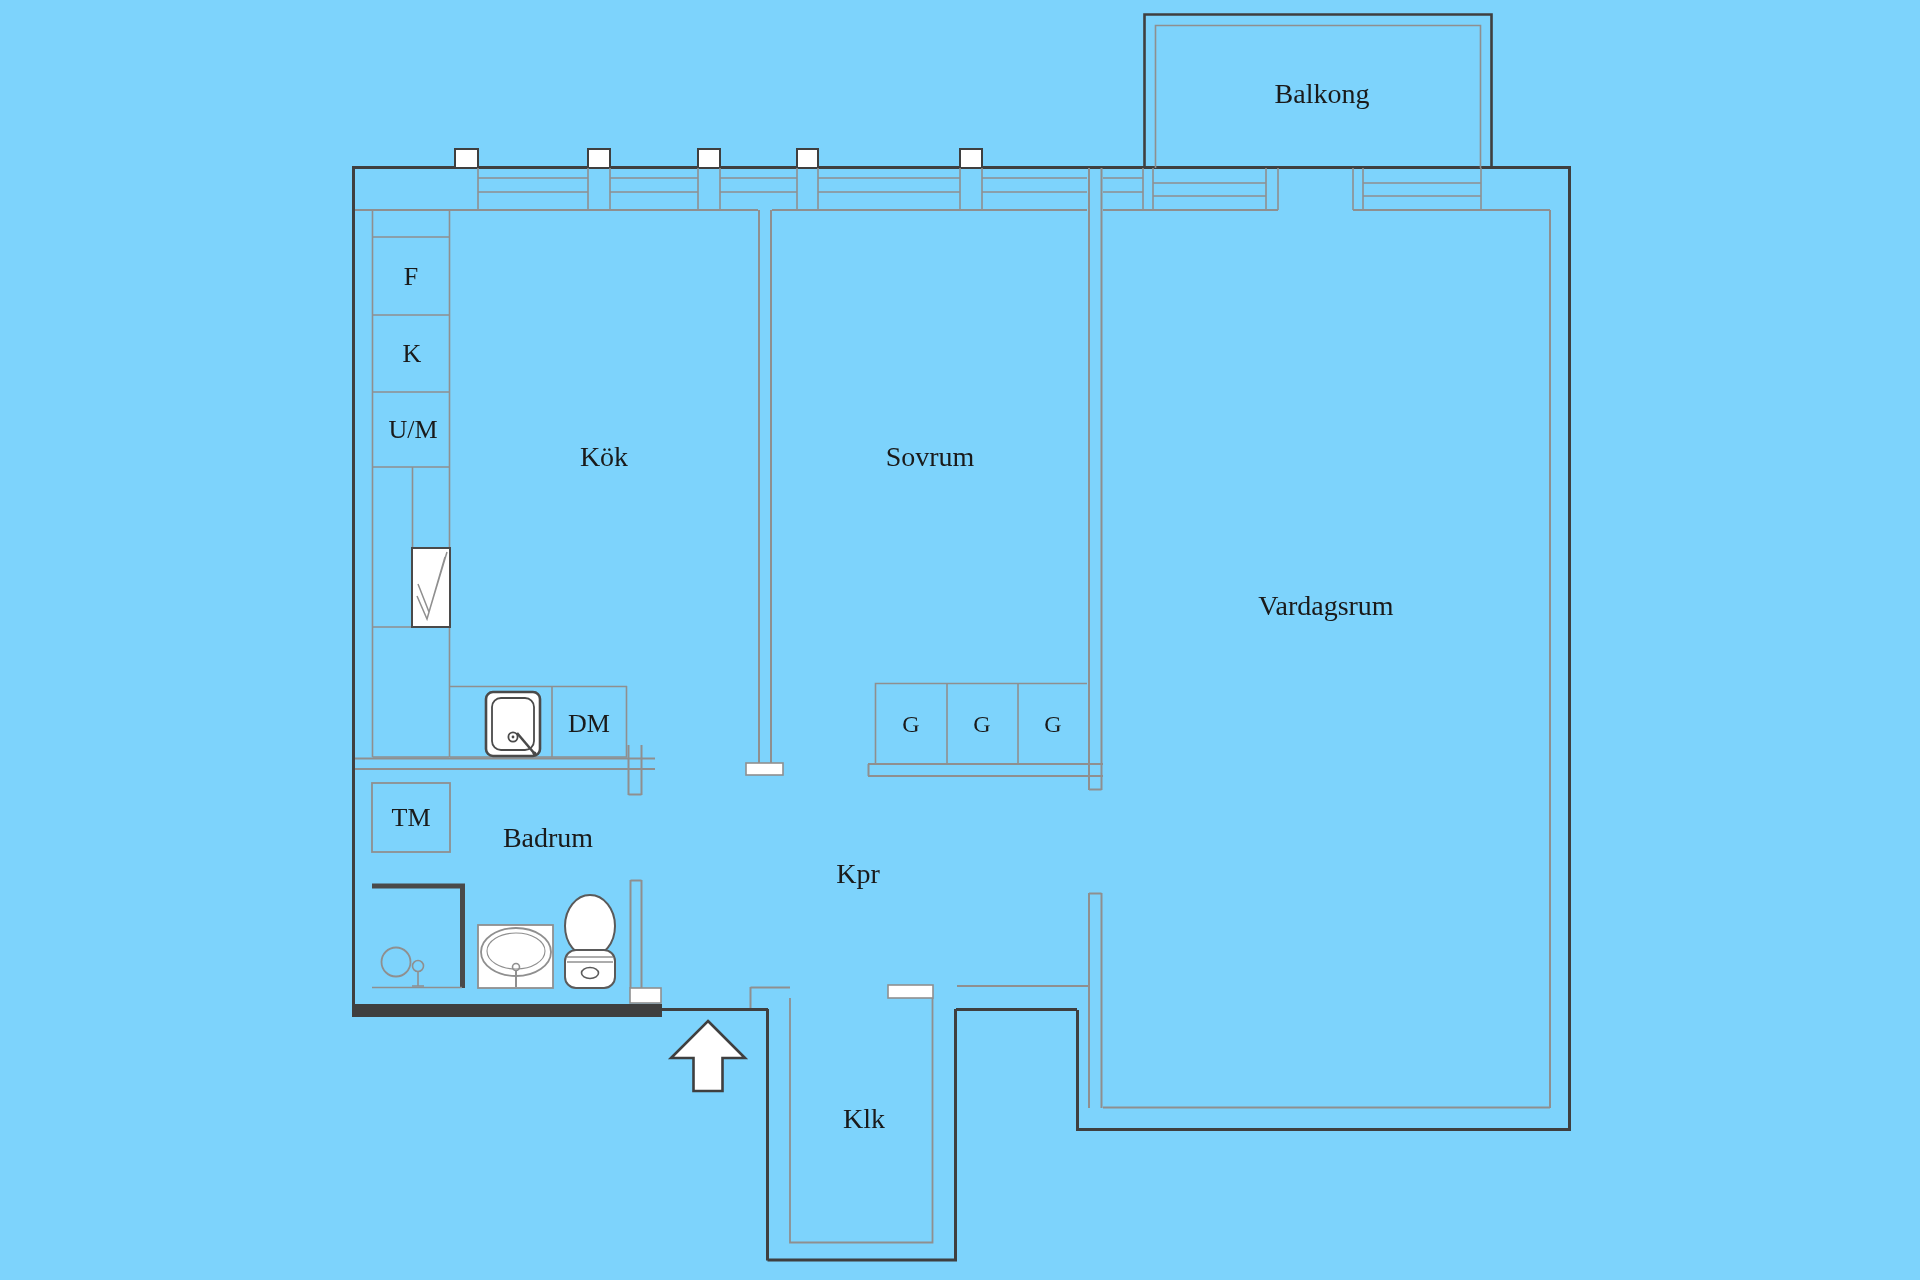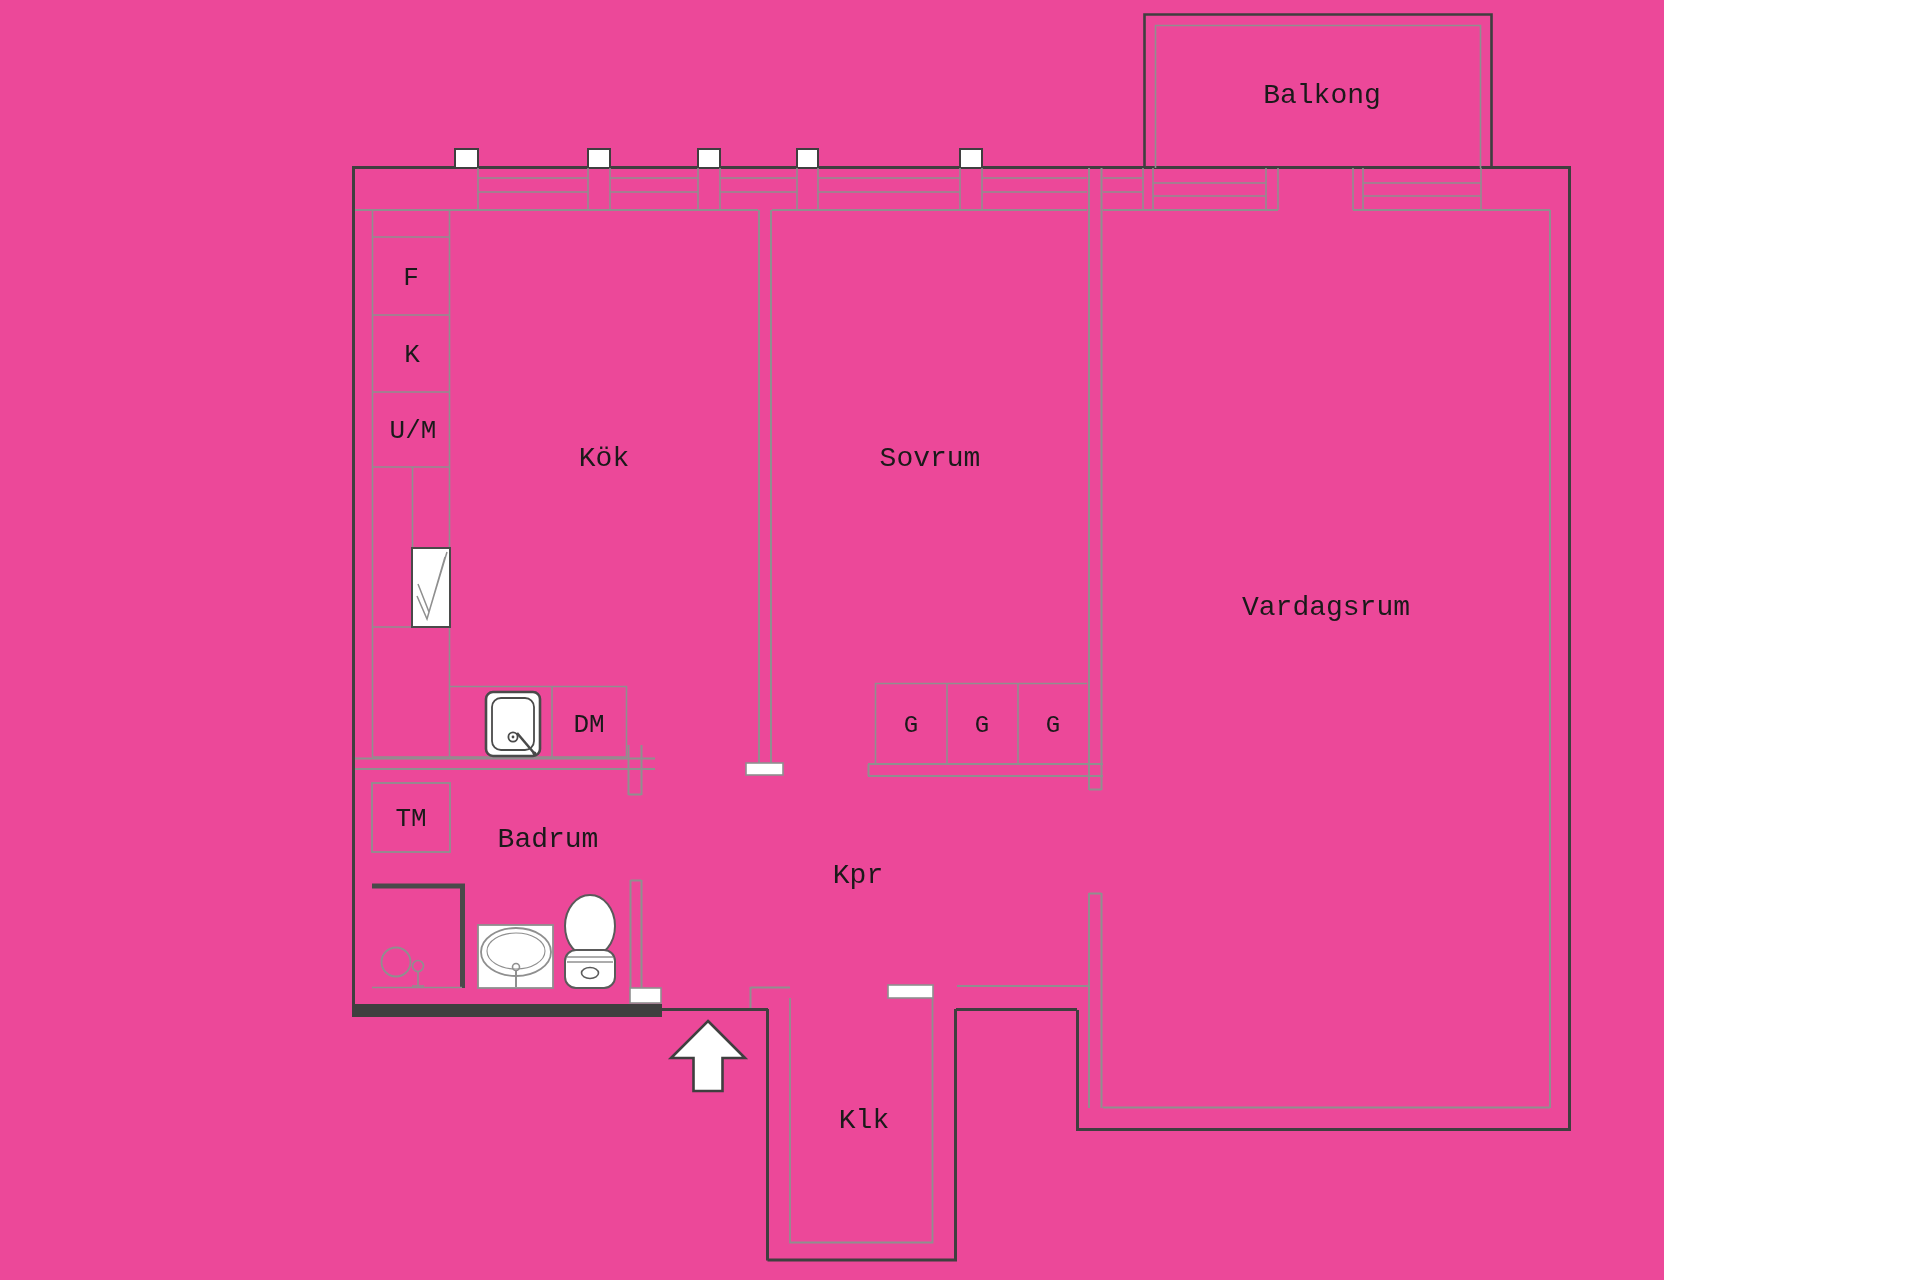--- a/index.html
+++ b/index.html
@@ -1,17 +1,17 @@
 <!DOCTYPE html>
 <html><head>
 <meta charset="utf-8">
 <style>
   html,body{margin:0;padding:0;background:#ffffff;}
-  .stage{position:relative;width:1664px;height:1280px;background:#ec4899;overflow:hidden;
-         font-family:Liberation Mono, monospace;}
+  .stage{position:relative;width:1920px;height:1280px;background:#7dd3fc;overflow:hidden;
+         font-family:Liberation Serif, serif;}
   svg{position:absolute;left:0;top:0;}
   text{fill:#1a1a1a;}
   .room-label{font-size:28px;}
   .unit-label{font-size:26px;}
   .g-label{font-size:24px;}
 </style>
 </head>
 <body>
 
 <div class="stage">

